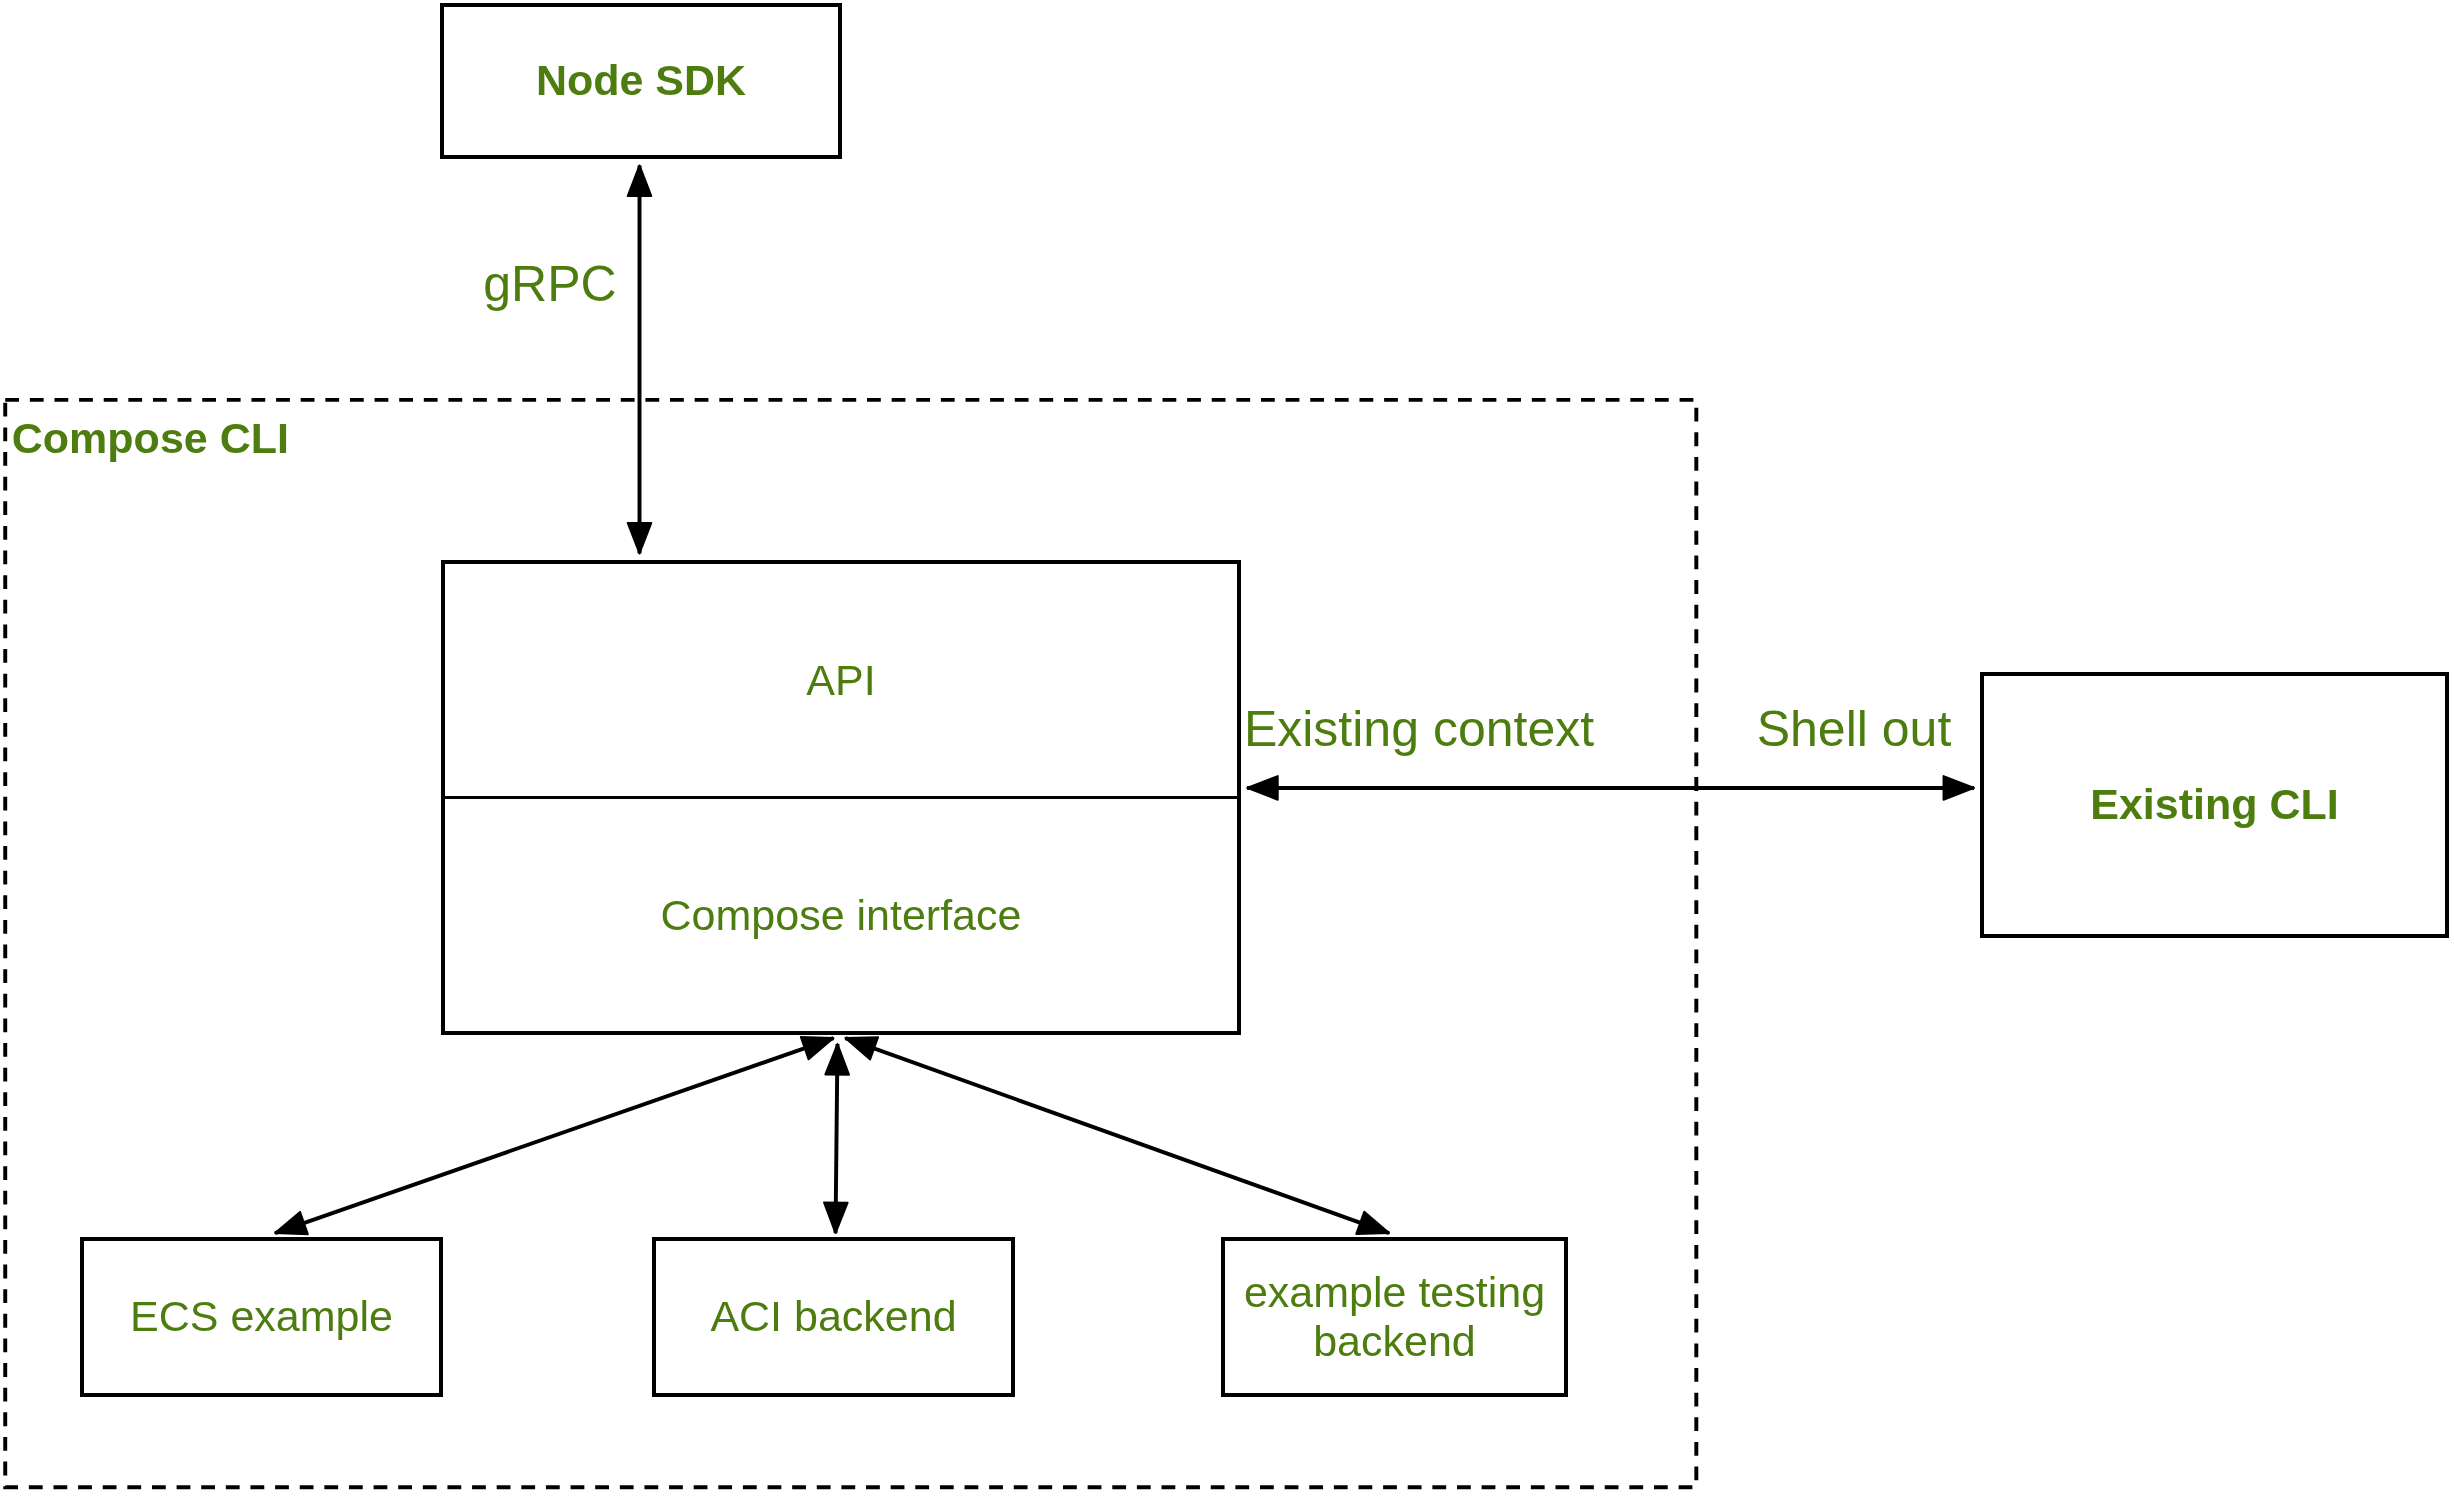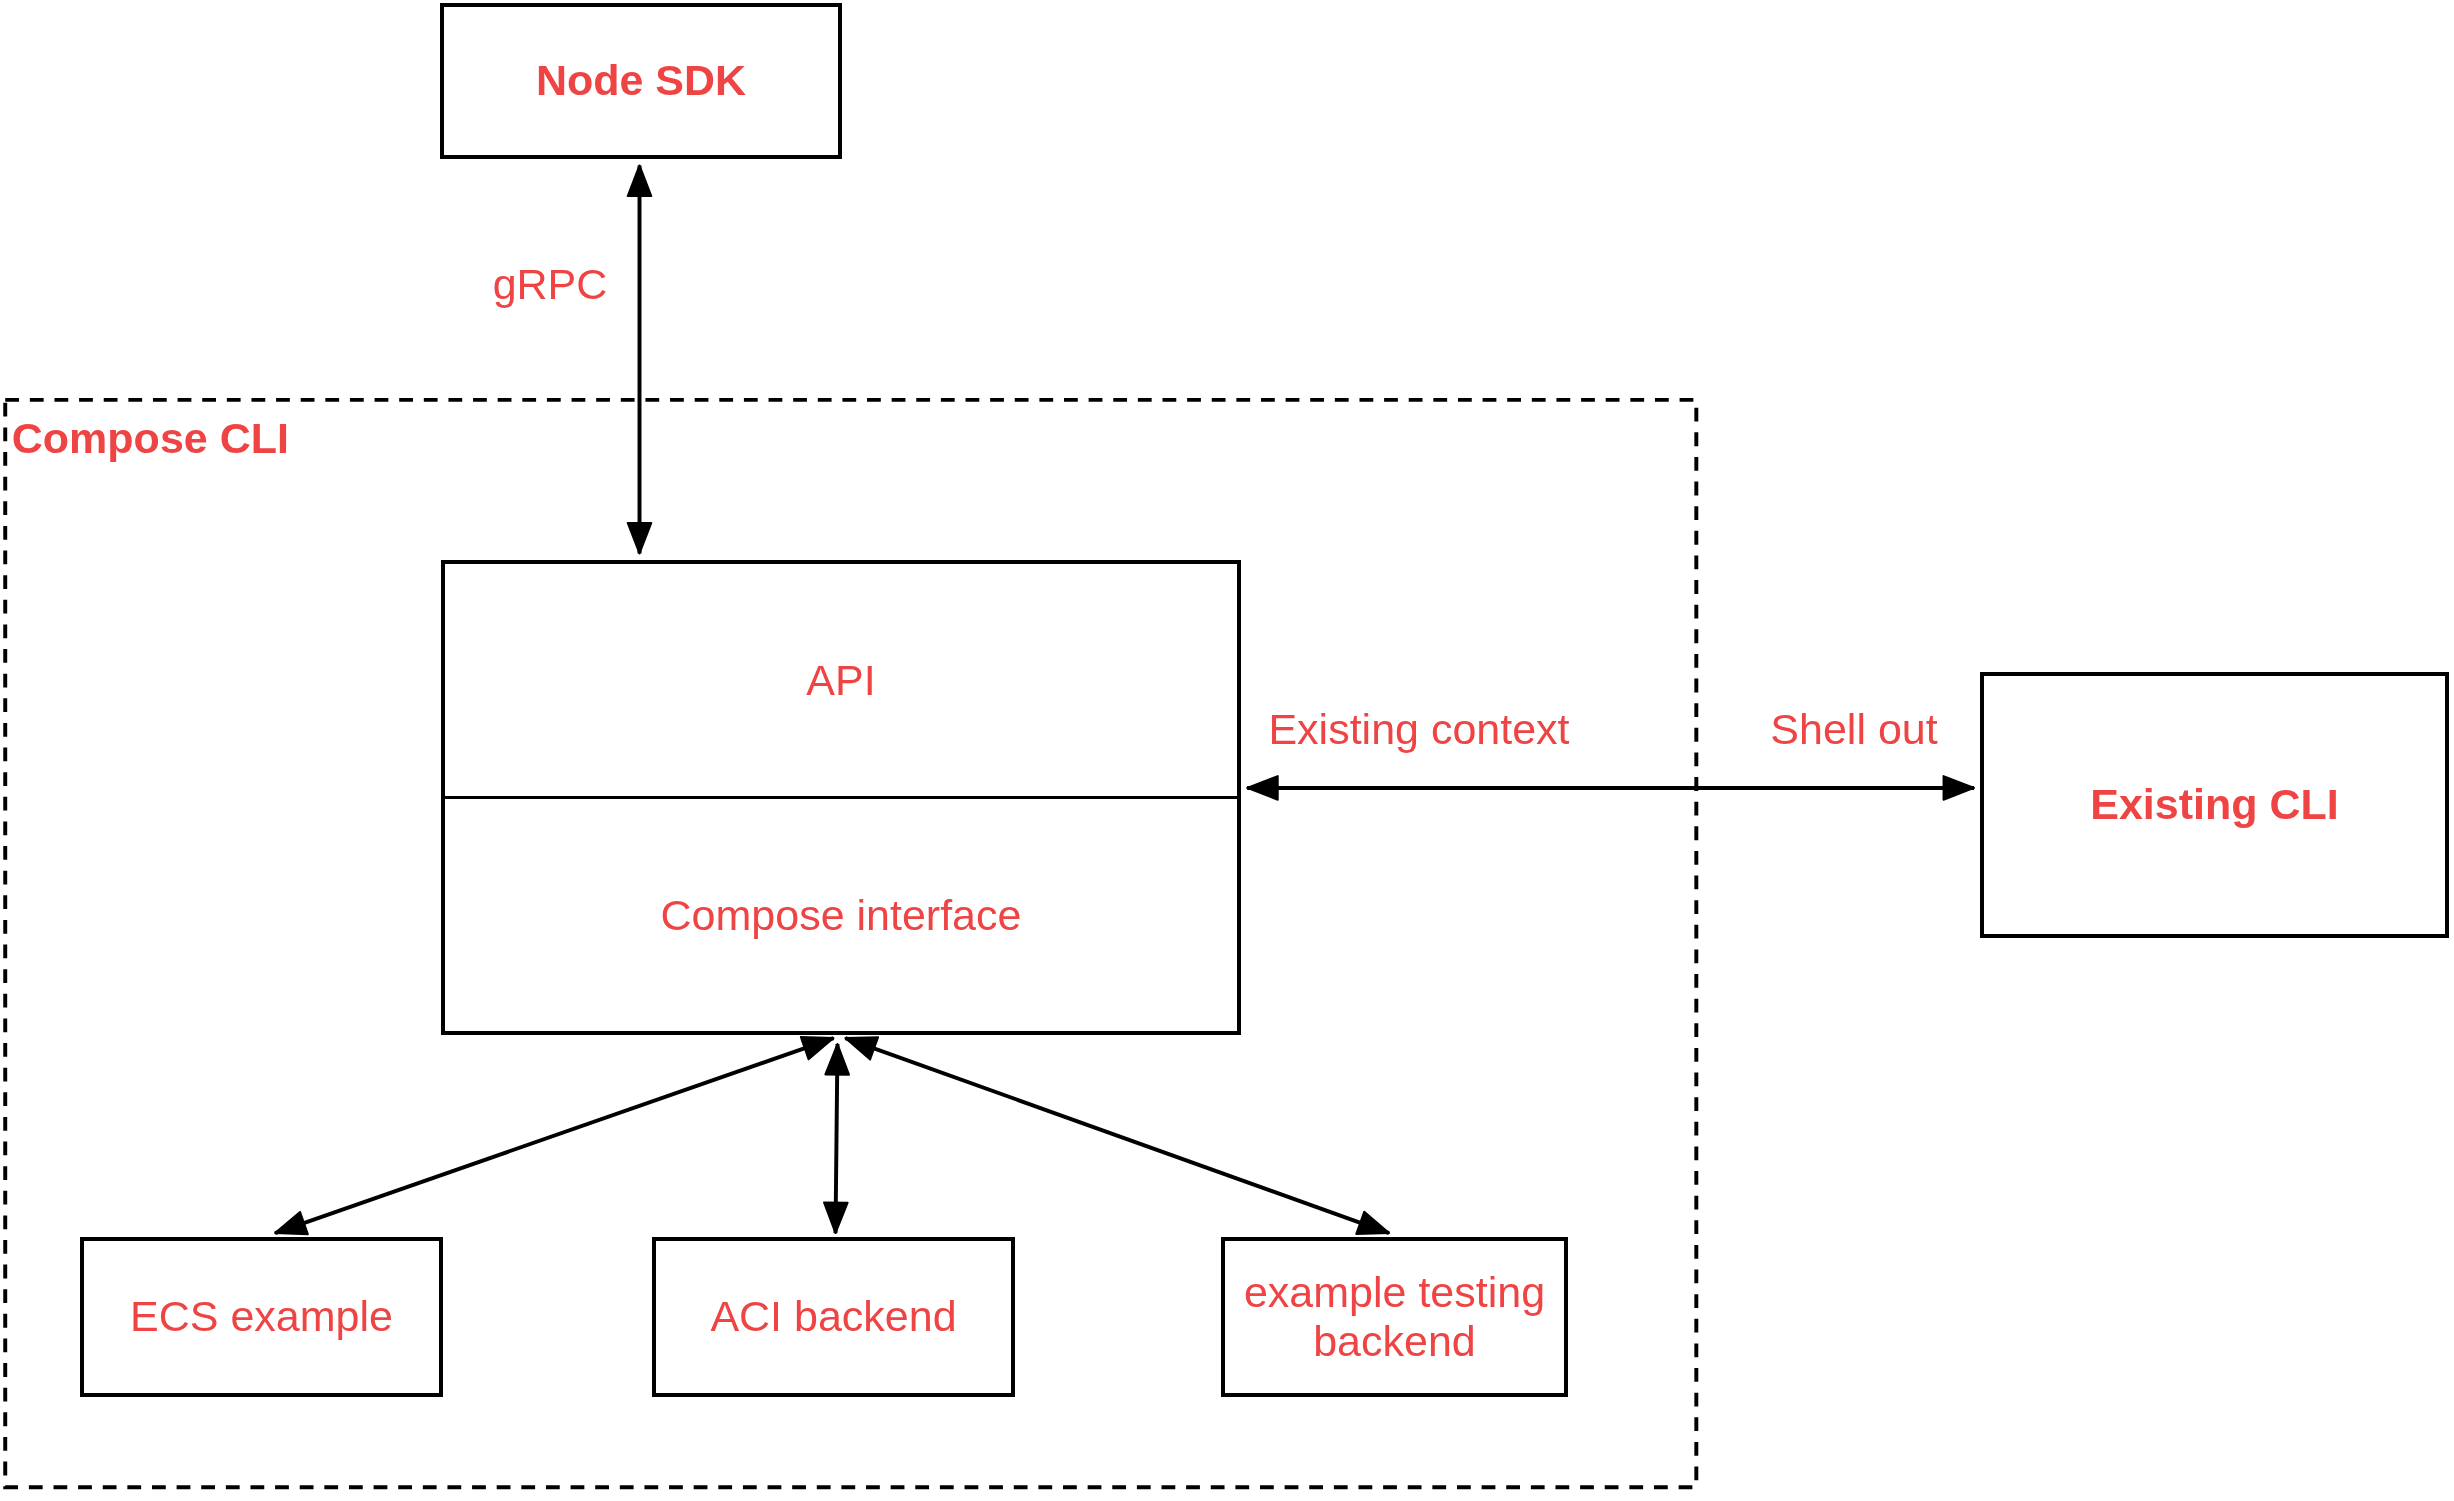--- a/index.html
+++ b/index.html
@@ -6,21 +6,21 @@
     margin: 0;
     padding: 0;
     background: #ffffff;
   }
   #canvas {
     position: relative;
     width: 2455px;
     height: 1501px;
     background: #ffffff;
     font-family: "Liberation Sans", sans-serif;
-    color: #ef4444;
+    color: #4d7c0f;
     overflow: hidden;
   }
   #arrow-layer {
     position: absolute;
     left: 0;
     top: 0;
     width: 2455px;
     height: 1501px;
   }
   .box {
@@ -67,21 +67,21 @@
     display: flex;
     align-items: center;
     justify-content: center;
   }
   .composite .cell + .cell {
     border-left: 3.9px solid #000000;
   }
   .float-label {
     position: absolute;
     transform: translate(-50%, -50%);
-    font-size: 43px;
+    font-size: 50px;
     white-space: nowrap;
     text-align: center;
   }
   .corner-label {
     position: absolute;
     left: 11.8px;
     top: 414px;
     font-size: 43px;
     font-weight: bold;
     white-space: nowrap;

